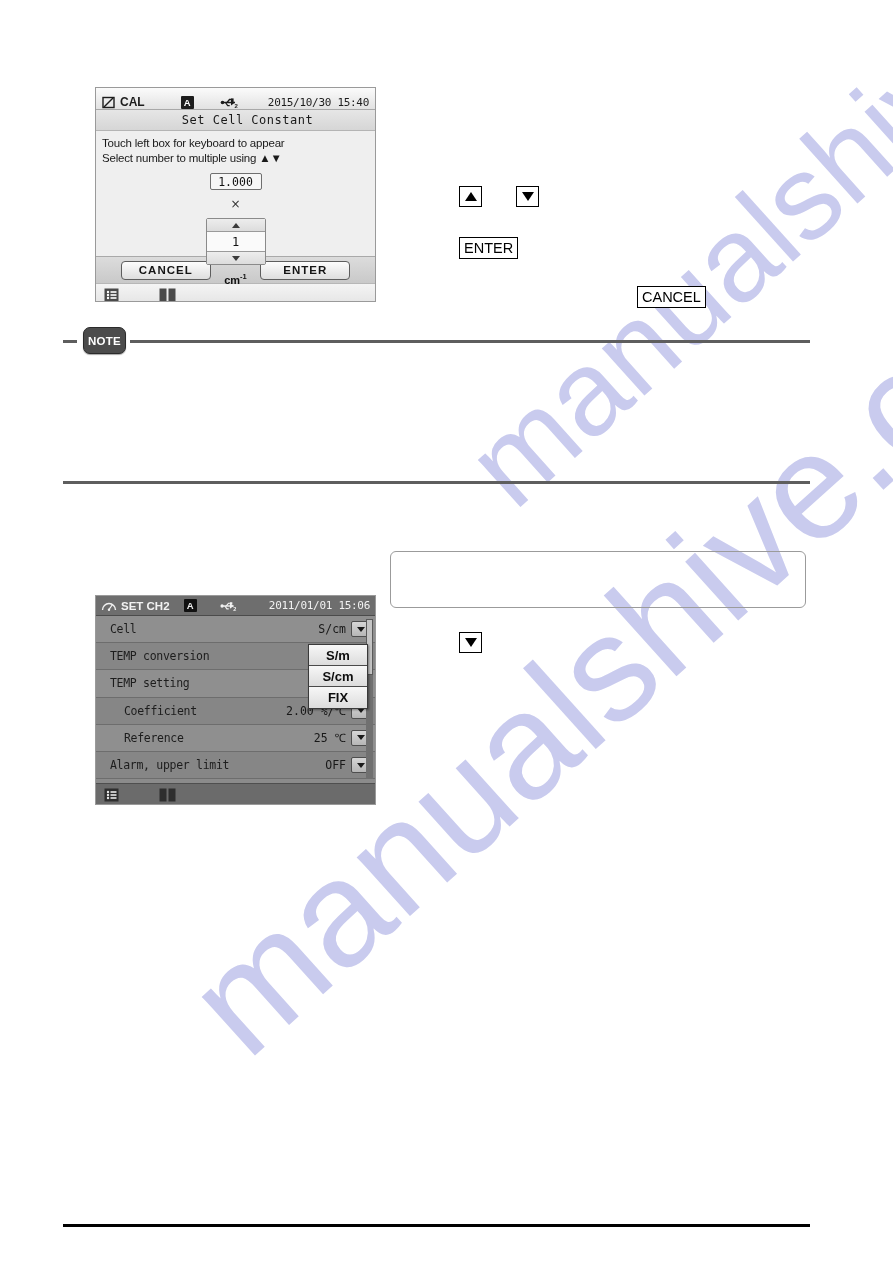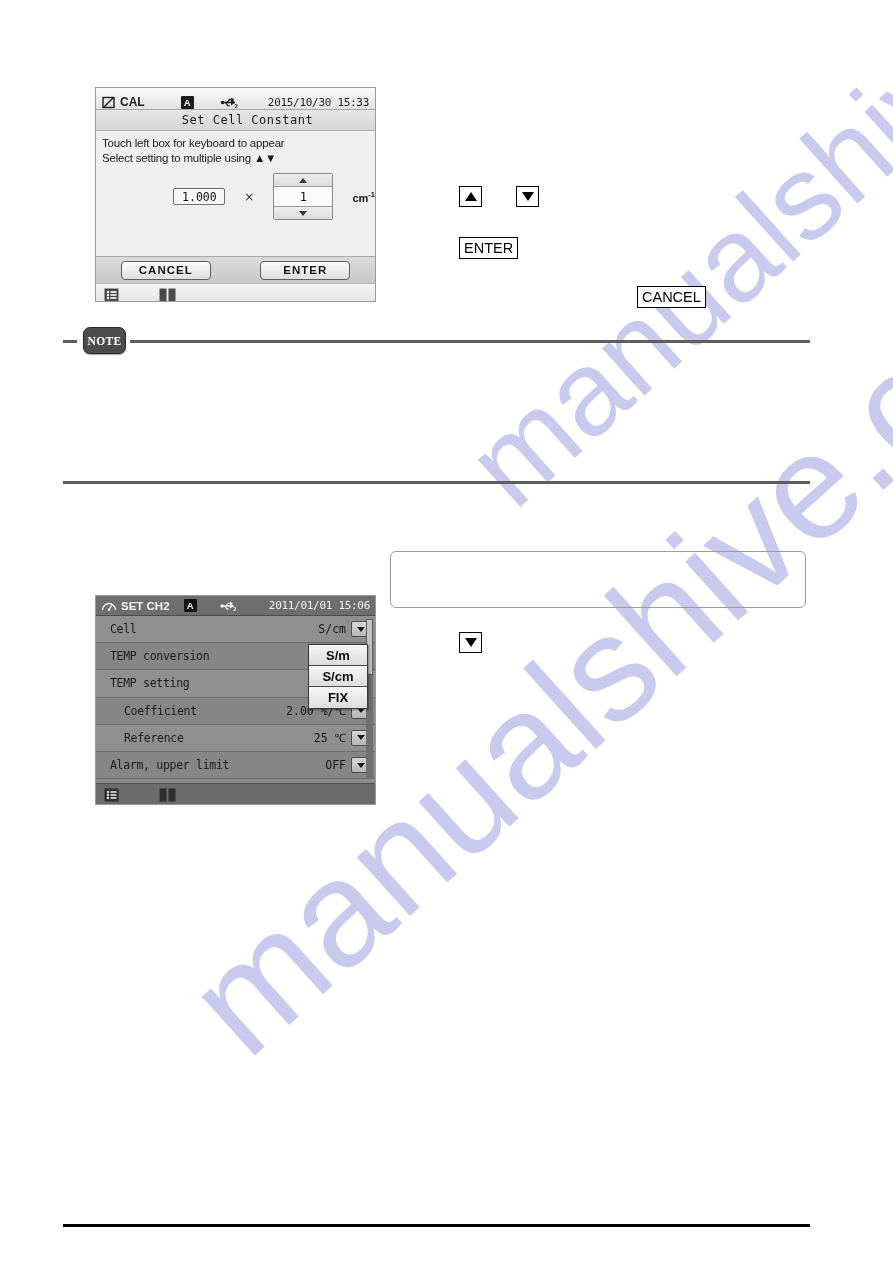--- a/index.html
+++ b/index.html
@@ -68,22 +68,23 @@
     font-family: Liberation Sans, sans-serif;
     font-size: 11.5px;
     color: #1a1a1a;
     line-height: 15px;
     letter-spacing: -0.2px;
     white-space: nowrap;
   }
   .calc-row {
     position: absolute;
     left: 0; right: 0; top: 42px;
-    display: flex; align-items: center; justify-content: flex-end;
-    gap: 19px;
+    display: flex; align-items: center; justify-content: space-between;
+    gap: 7px;
+    flex-direction: column;
   }
   .val-box {
     width: 52px; height: 17px;
     background: #f6f6f6;
     border: 1px solid #6f6f6f;
     border-radius: 2px;
     display: flex; align-items: center; justify-content: center;
     font-family: "DejaVu Sans Mono", monospace;
     font-size: 11.5px; color: #111;
   }
@@ -280,21 +281,20 @@
   .note-badge {
     position: absolute; left: 20px; top: 0;
     width: 43px; height: 27px;
     background: #4c4c4c;
     border: 1.5px solid #2b2b2b;
     border-radius: 7px;
     display: flex; align-items: center; justify-content: center;
     color: #fff; font-size: 11.5px; font-weight: bold;
     letter-spacing: 0.3px;
     box-shadow: 0 1px 1px rgba(0,0,0,.35);
-    font-family: Liberation Serif, serif;
   }
   .note-rule {
     position: absolute; left: 67px; top: 13px; right: 0;
     height: 3px; background: #5e5e5e;
   }
   .note-body { position: absolute; left: 70px; top: 365px; width: 730px; height: 95px; z-index: 2; }
   .hr-thick {
     position: absolute; left: 63px; top: 481px;
     width: 747px; height: 3px; background: #5e5e5e; z-index: 2;
   }
@@ -338,28 +338,28 @@
         <path d="M2.5 6.5 H15" stroke="#1c1c1c" stroke-width="1.5" fill="none"></path>
         <path d="M15 6.5 l-4 -3 v6 z" fill="#1c1c1c"></path>
         <circle cx="2.5" cy="6.5" r="1.8" fill="#1c1c1c"></circle>
         <path d="M7 6.5 l2.5 -3 h2" stroke="#1c1c1c" stroke-width="1.3" fill="none"></path>
         <rect x="11" y="2.4" width="2.6" height="2.6" fill="#1c1c1c"></rect>
         <path d="M5.5 6.5 l2.2 3.2 h2" stroke="#1c1c1c" stroke-width="1.3" fill="none"></path>
         <text x="14.5" y="12" font-size="6" fill="#1c1c1c" font-family="Liberation Sans, sans-serif">2</text>
       </svg>
     </span>
     <span class="sb-spacer"></span>
-    <span class="sb-date">2015/10/30 15:33</span>
+    <span class="sb-date">2015/10/30 15:40</span>
   </div>
 
   <div class="titlebar">Set Cell Constant</div>
 
   <div class="body">
     <div class="instr">Touch left box for keyboard to appear</div>
-    <div class="instr">Select setting to multiple using ▲▼</div>
+    <div class="instr">Select number to multiple using ▲▼</div>
 
     <div class="calc-row">
       <div class="val-box">1.000</div>
       <span class="times">×</span>
       <div class="spinner">
         <div class="spin-btn up">
             <i></i>
           </div>
         <div class="spin-val">1</div>
         <div class="spin-btn dn">

